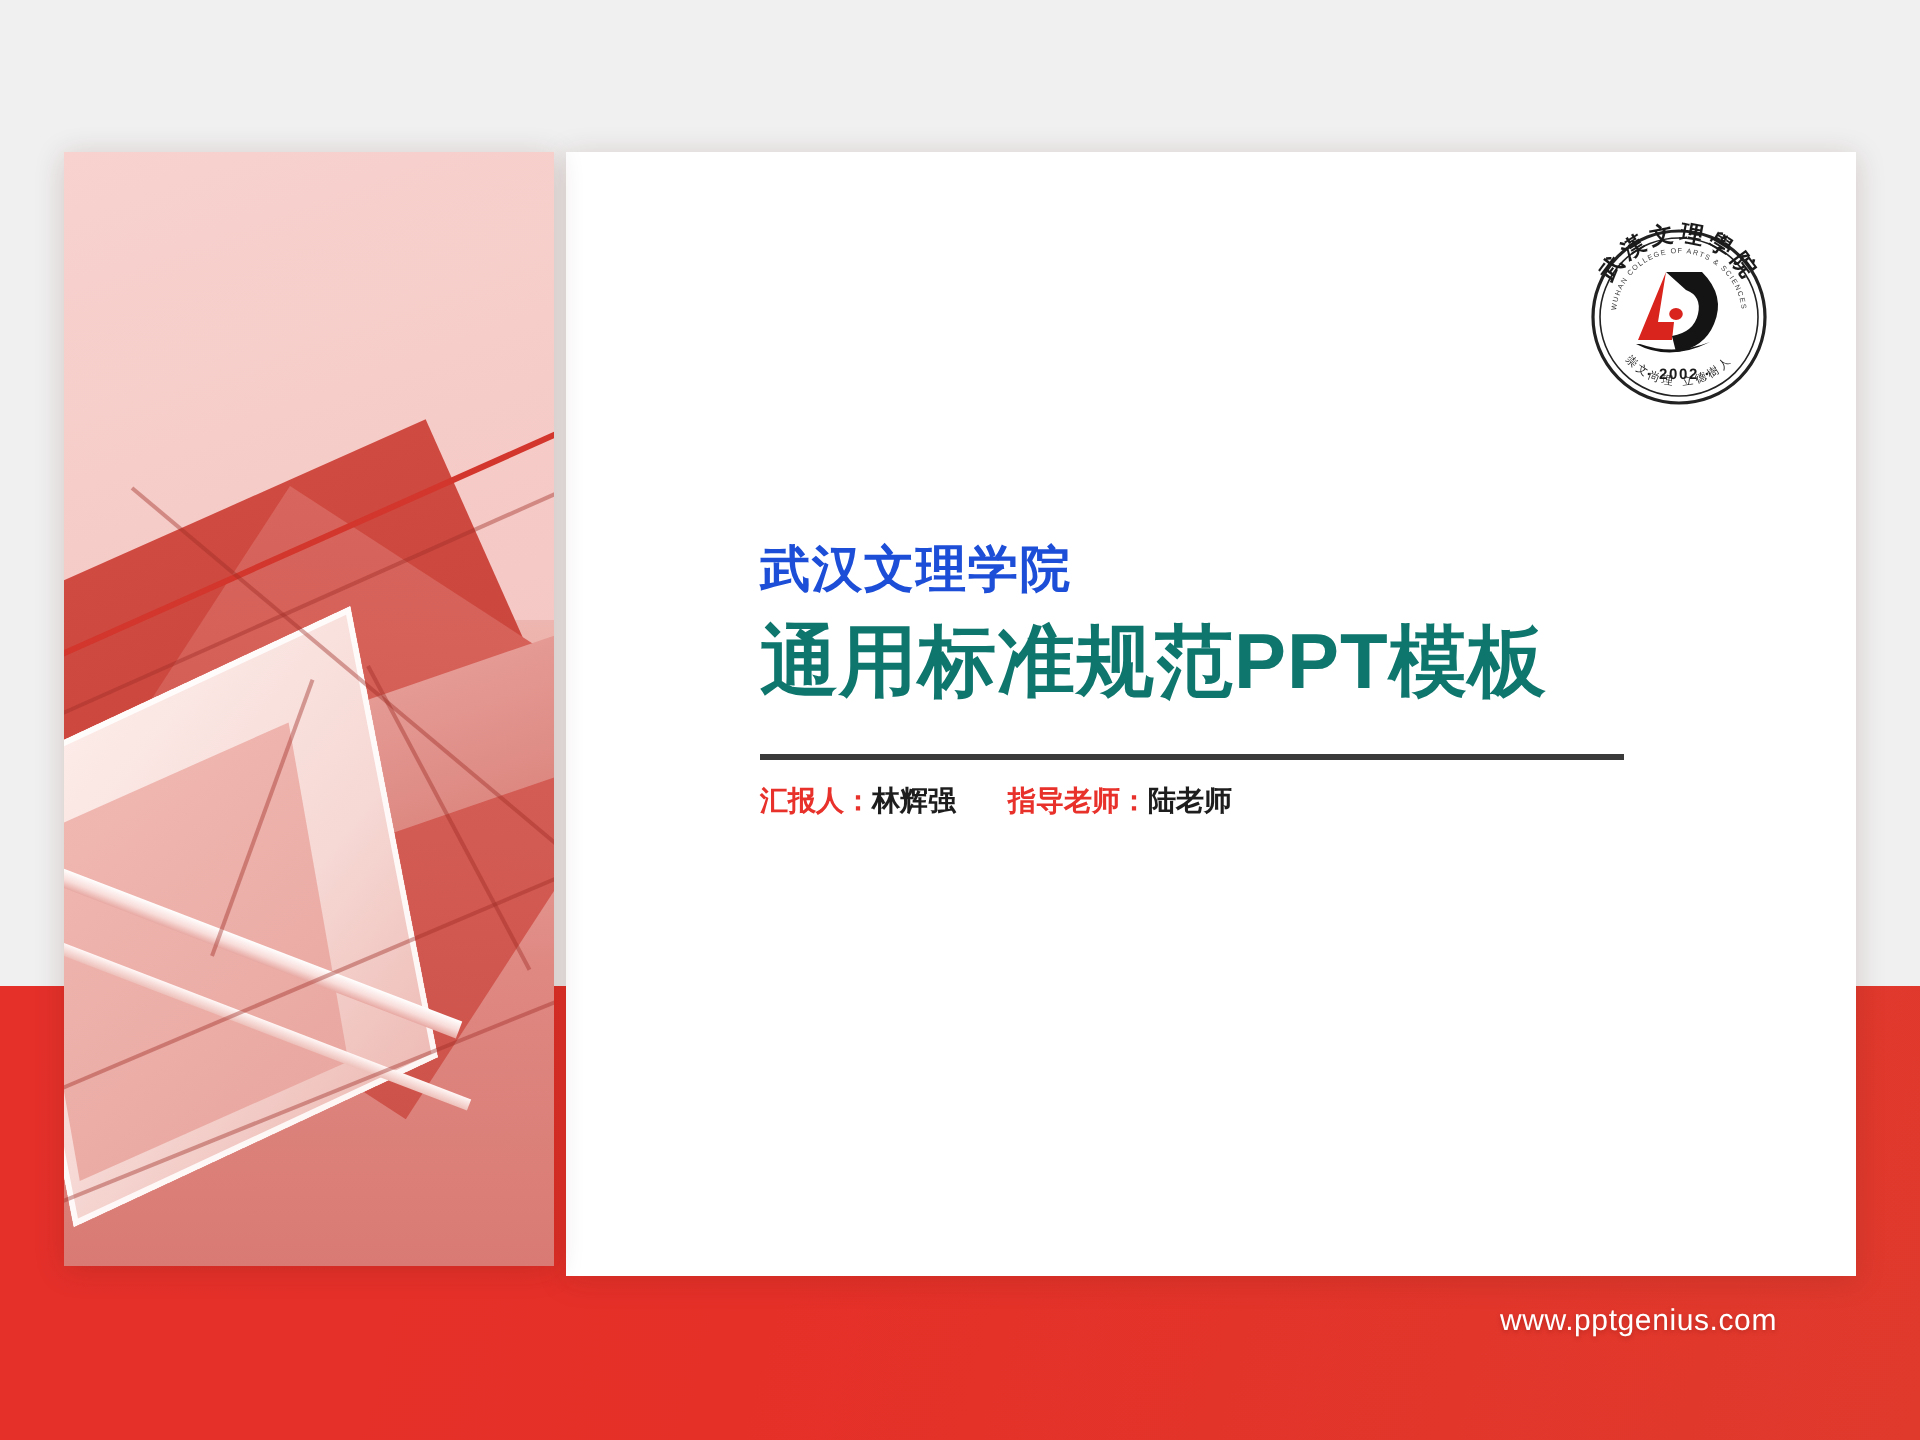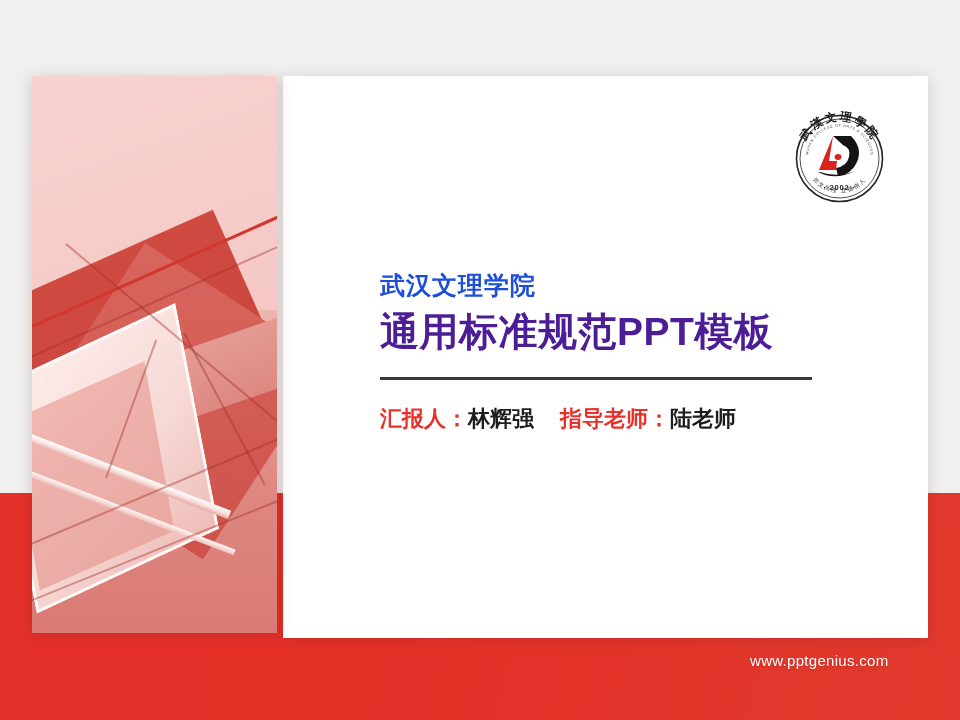--- a/index.html
+++ b/index.html
@@ -134,36 +134,36 @@
   }
   #subtitle {
     color:#1d4ed8;
     font-size:25px;
     font-weight:bold;
     letter-spacing:1px;
     line-height:1.25;
     white-space:nowrap;
   }
   #title {
-    color:#4c1d95;
+    color:#0f766e;
     font-size:39px;
     font-weight:bold;
     letter-spacing:.5px;
     line-height:1.28;
     margin-top:6px;
     white-space:nowrap;
   }
   #divider {
     width:432px; height:3px;
     background:#3a3a3a;
     margin-top:20px;
   }
   #meta {
-    margin-top:24px;
-    font-size:22px;
+    margin-top:12px;
+    font-size:14px;
     font-weight:bold;
     white-space:nowrap;
     color:#1d1d1d;
   }
   #meta .lbl { color:#e8312a; }
   #meta .gap { display:inline-block; width:26px; }
 
   
   #site-url {
     position:absolute;

